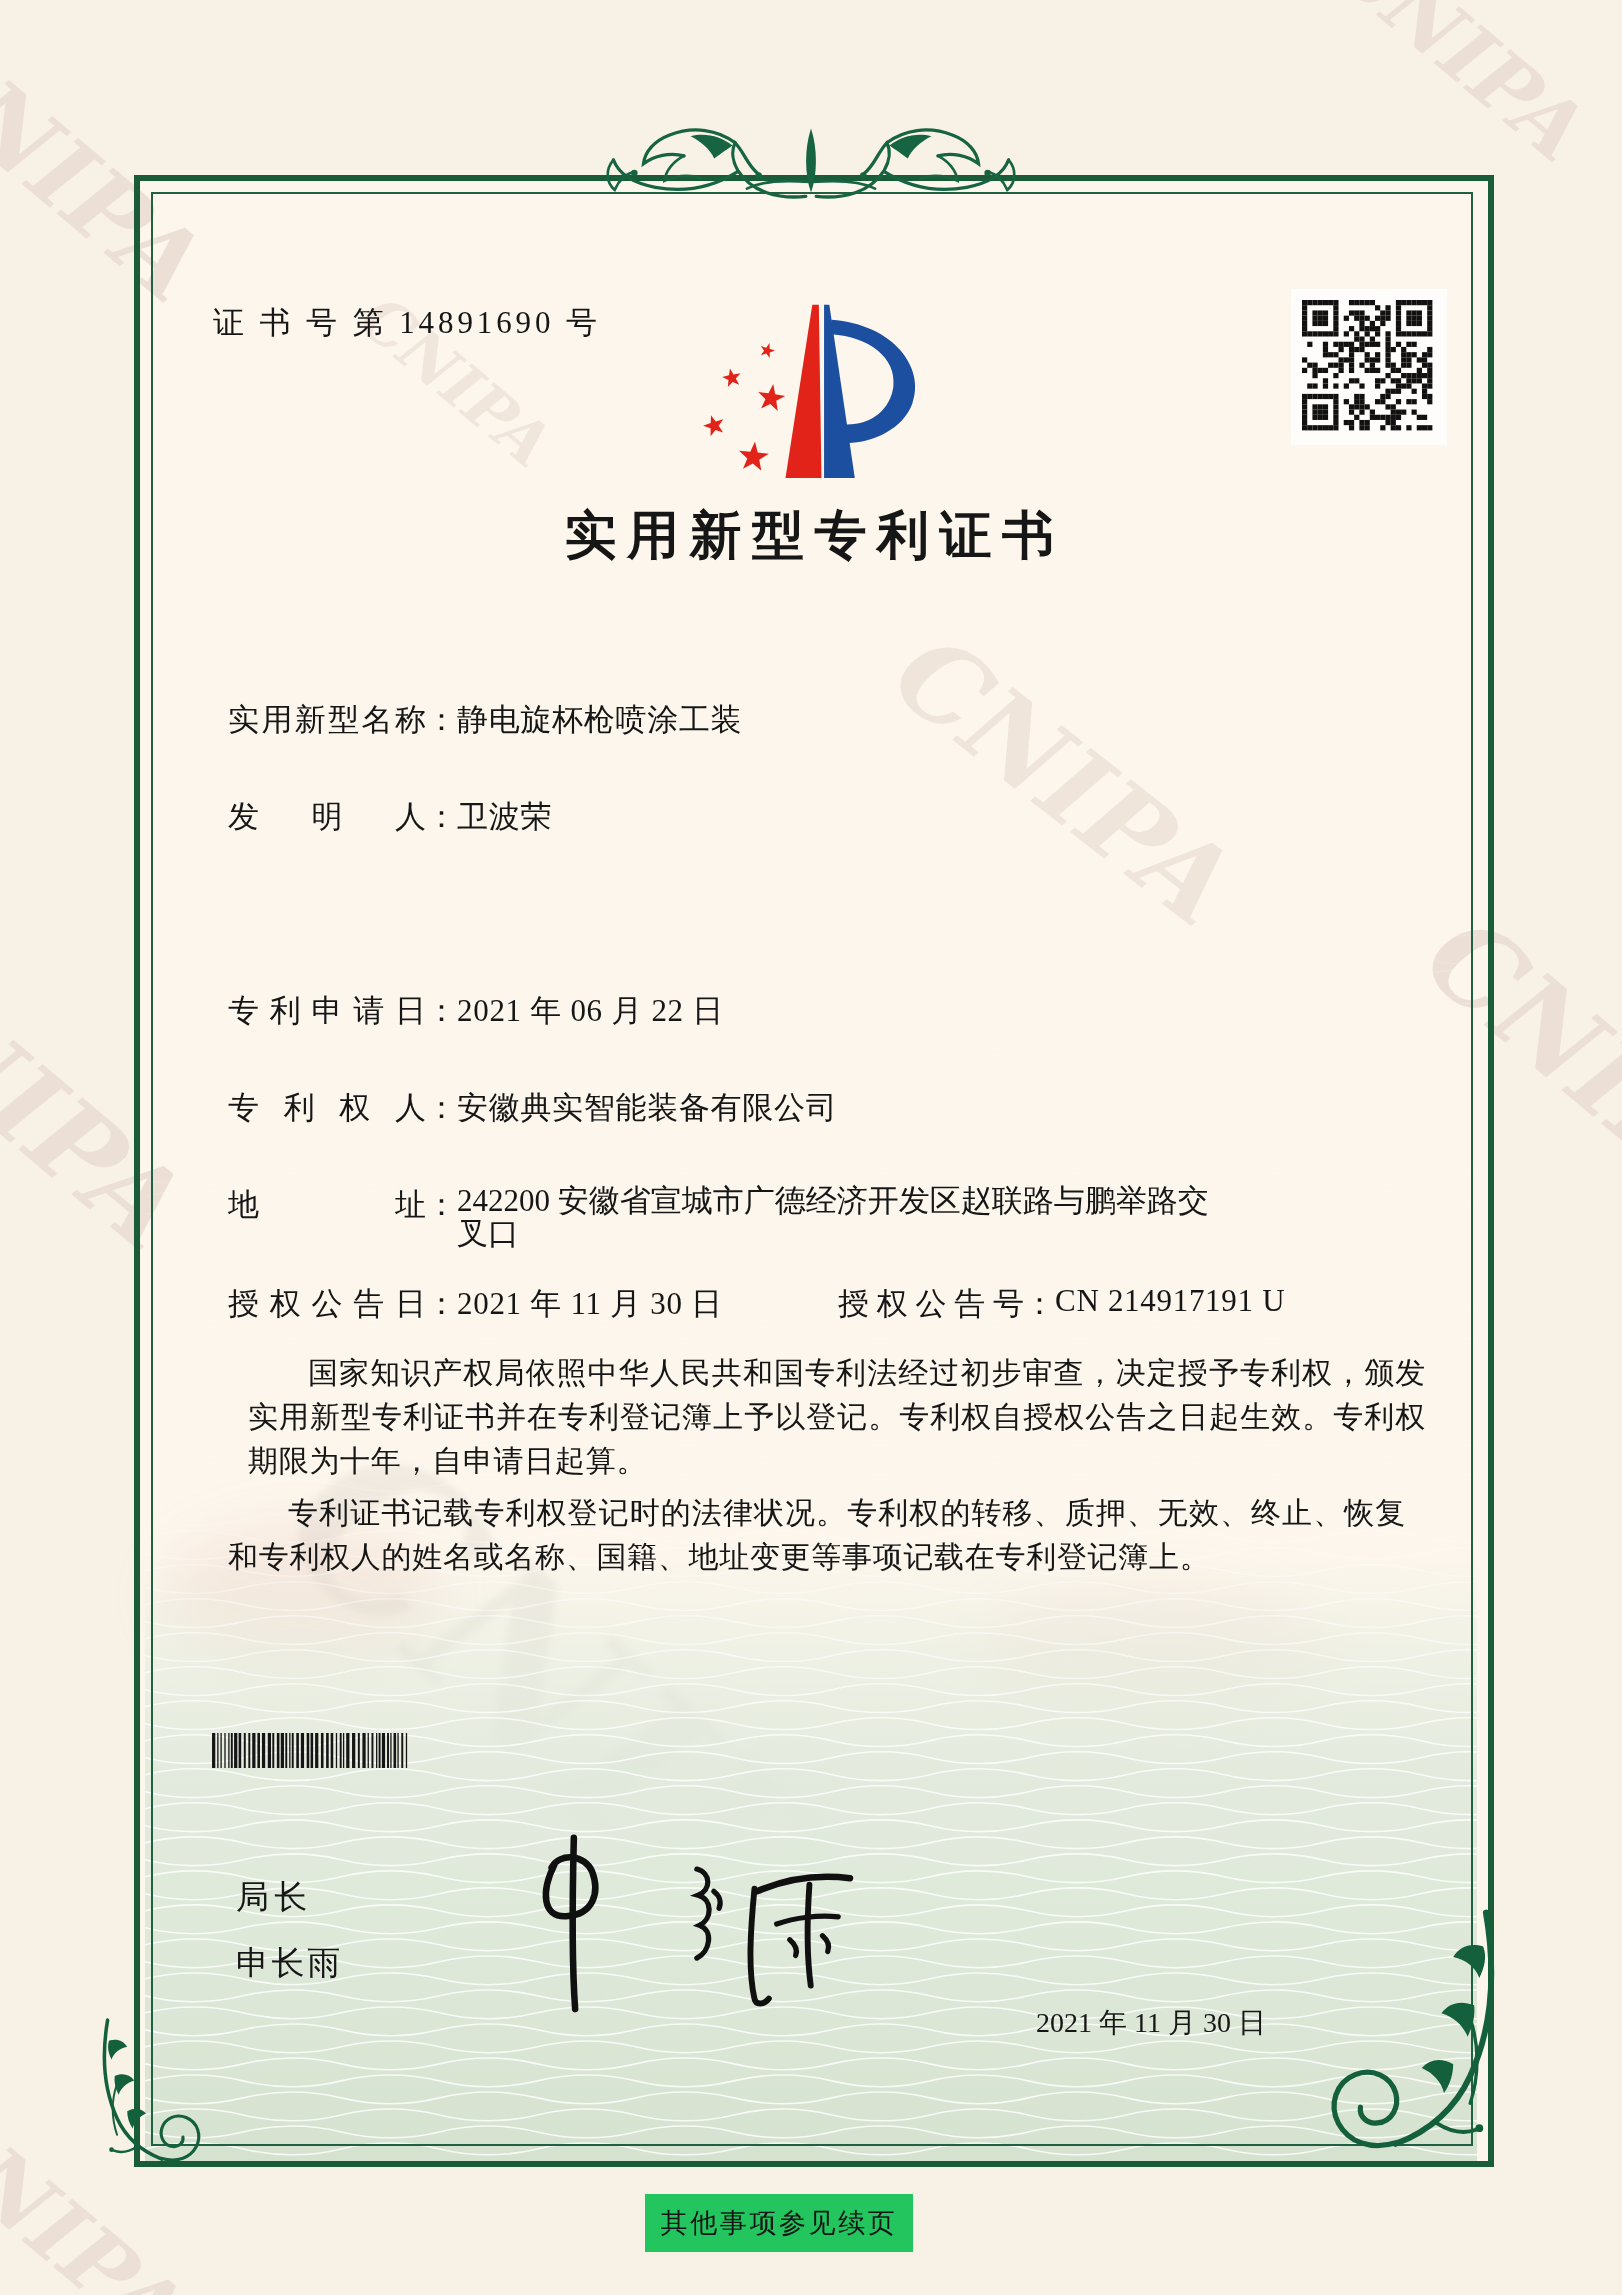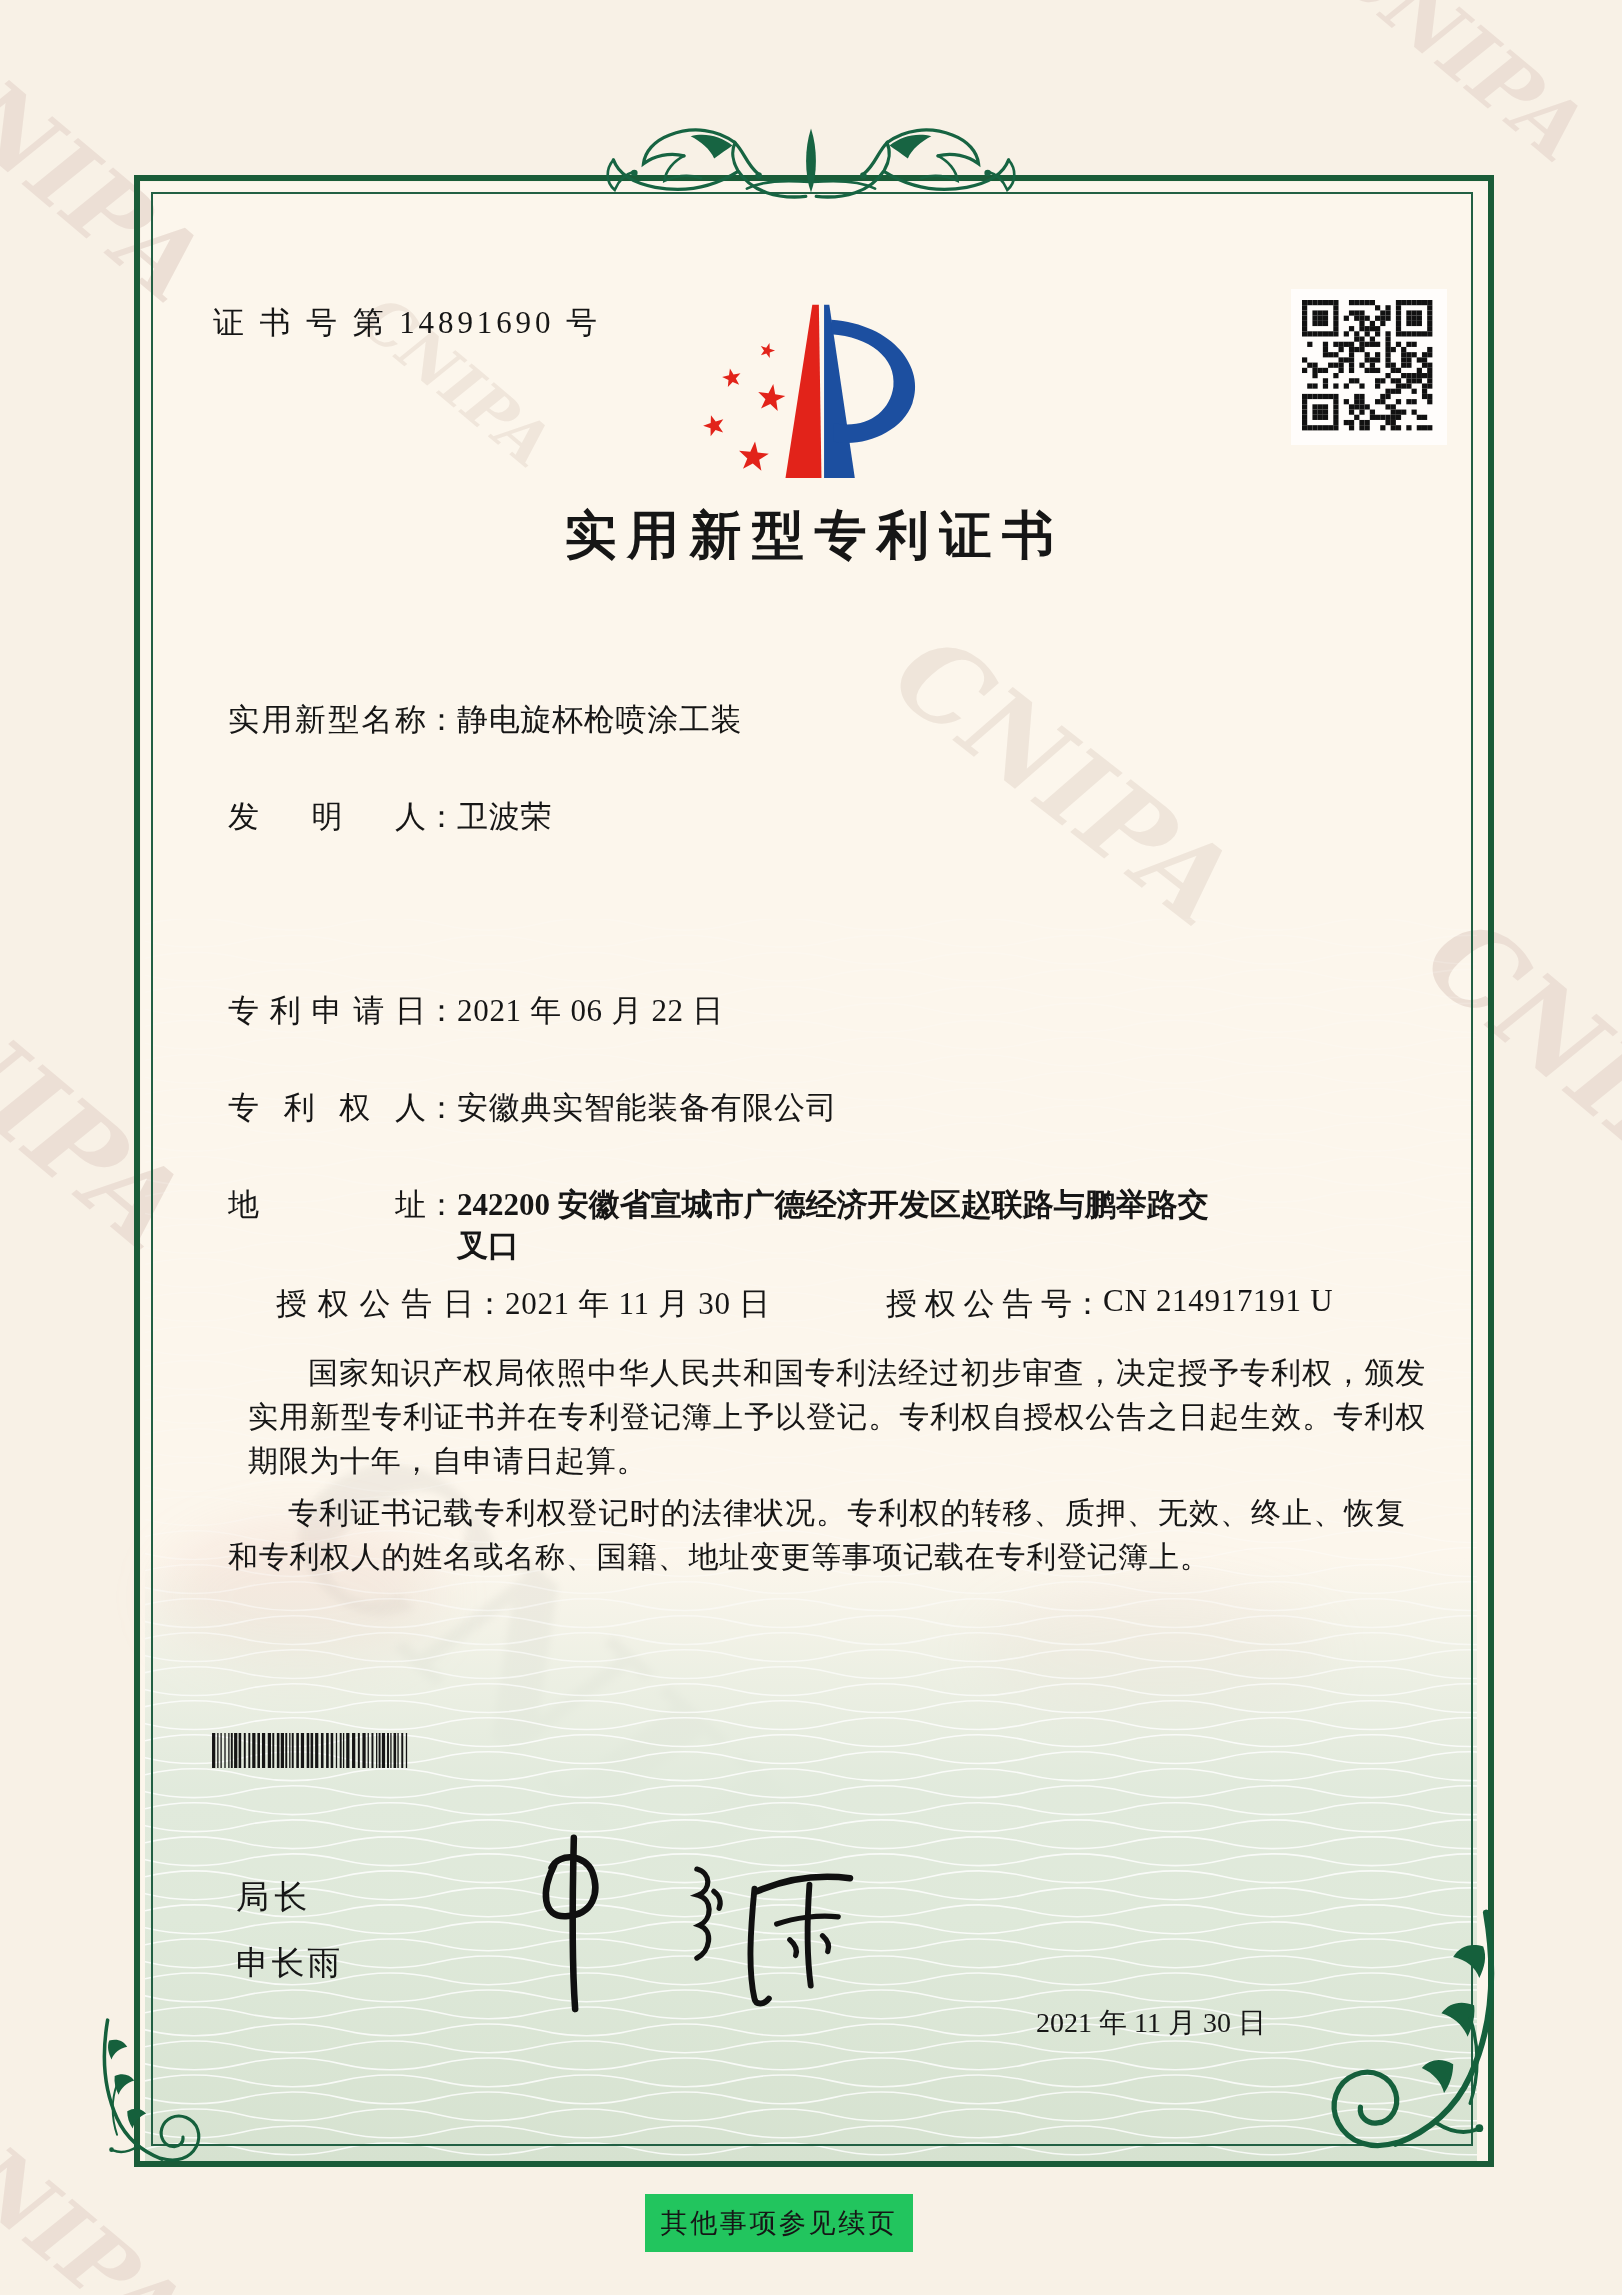--- a/index.html
+++ b/index.html
@@ -50,22 +50,22 @@
   .logo{left:690px;top:280px;width:242px;height:187px;}
   .qrbox{left:1291px;top:274px;width:156px;height:156px;background:#fffdfb;}
   .qrbox svg{position:absolute;left:11px;top:11px;}
   .title{left:134px;top:486px;width:1361px;text-align:center;font-size:52px;
          font-weight:bold;letter-spacing:10.5px;}
   .frow{left:228px;font-size:31px;}
   .flabel{display:inline-block;width:198px;text-align:justify;text-align-last:justify;
           vertical-align:top;}
   .fvalue{display:inline-block;vertical-align:top;letter-spacing:0.7px;}
   .r1{top:684px;} .r2{top:781px;} .r3{top:878px;} .r4{top:975px;}
-  .r5{top:1072px;} .r6{top:1169px;} .rg{top:1268px;margin-left:48px;}
-  .addr .fvalue{width:779px;line-height:41px;letter-spacing:0;font-weight:bold;}
+  .r5{top:1072px;} .r6{top:1169px;} .rg{top:1268px;}
+  .addr .fvalue{width:779px;line-height:33px;letter-spacing:0;}
   .grant2{position:absolute;left:610px;top:0;}
   .grant2 .flabel{width:186px;}
   .para{left:228px;width:1178px;font-size:30px;line-height:44px;text-align:justify;
         text-indent:60px;letter-spacing:0.7px;}
   .p1{top:1336px;margin-left:20px;} .p2{top:1476px;}
   .barcode{left:211px;top:1718px;width:203px;height:35px;}
   .dir-title{left:236px;top:1860px;font-size:33px;letter-spacing:5.2px;}
   .dir-name{left:236px;top:1926px;font-size:33px;letter-spacing:2.6px;}
   .sig{left:494px;top:1816px;width:373px;height:190px;}
   .issue-date{left:968px;top:1989px;width:366px;text-align:center;font-size:28px;}

